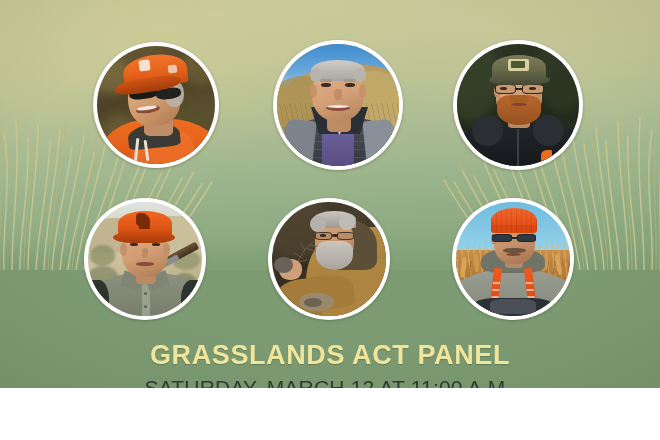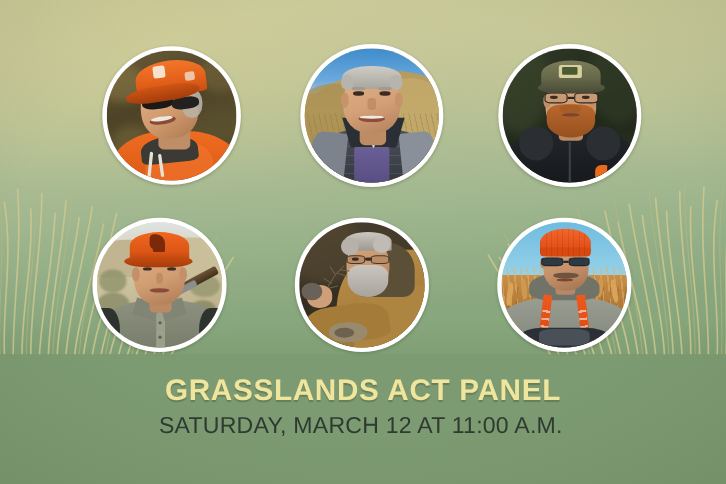--- a/index.html
+++ b/index.html
@@ -3,21 +3,21 @@
 <meta charset="utf-8">
 <style>
   html, body {
     margin: 0;
     padding: 0;
     background: #ffffff;
   }
   #poster {
     position: relative;
     width: 660px;
-    height: 440px;
+    height: 388px;
     overflow: hidden;
     font-family: "Liberation Sans", sans-serif;
     background: #8ea97f;
   }
 
   
   .bg-sky {
     position: absolute;
     inset: 0;
     background: linear-gradient(

